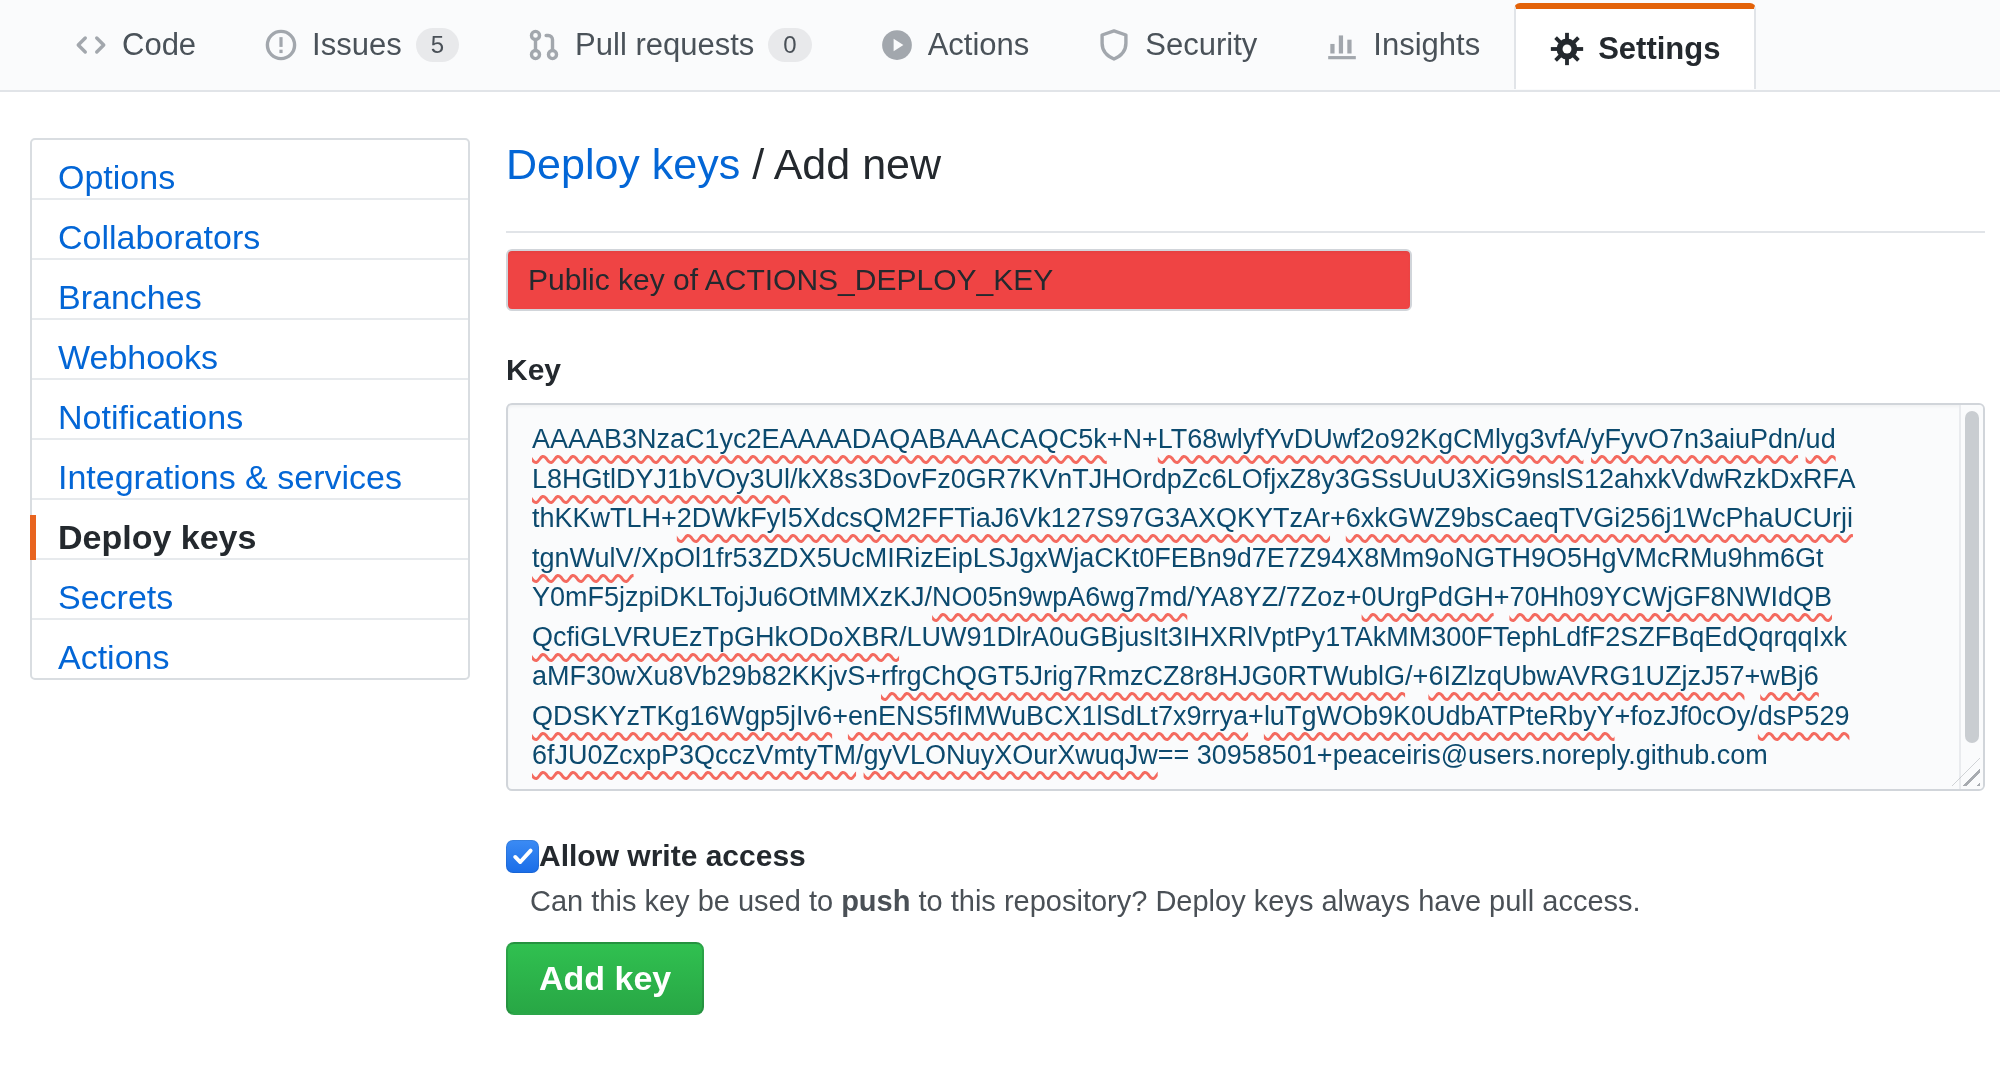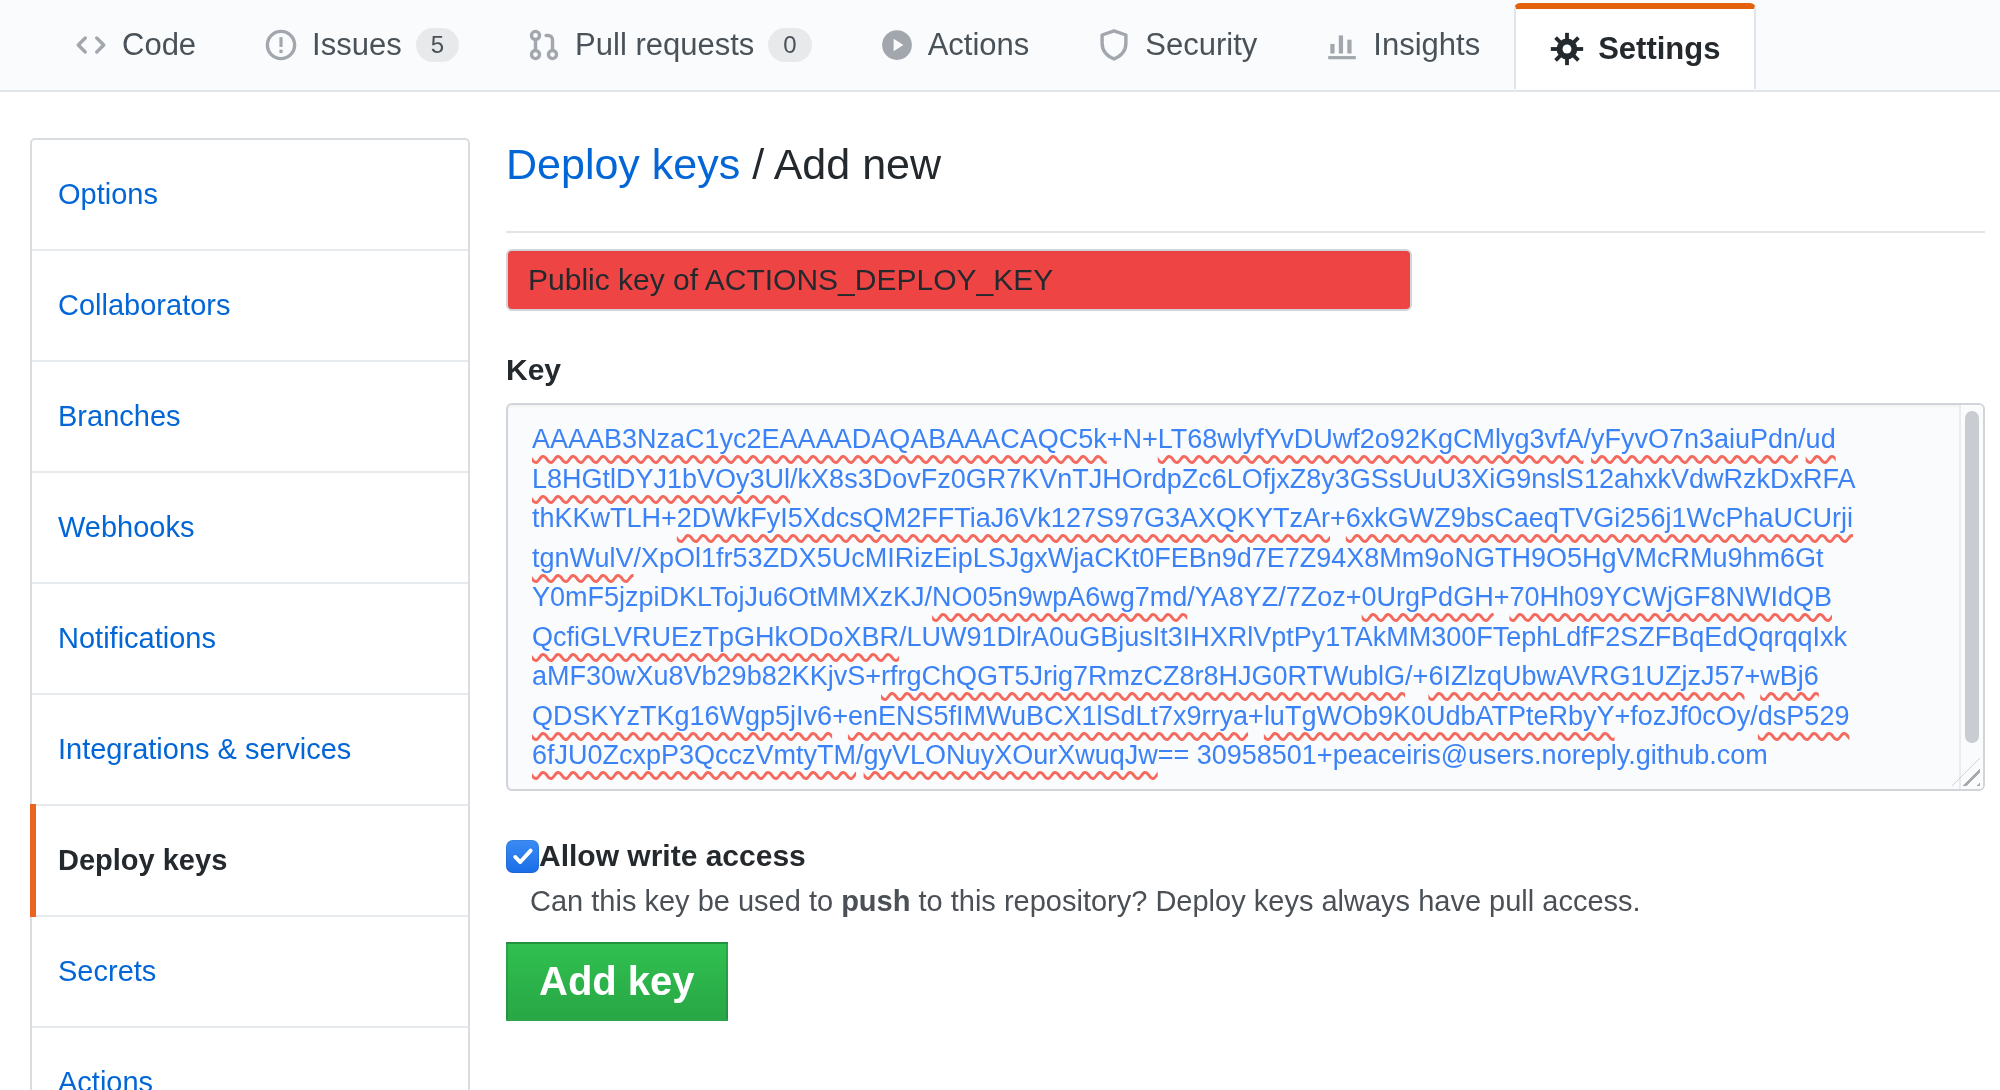--- a/index.html
+++ b/index.html
@@ -40,23 +40,24 @@
   
   .content { display:flex; align-items:flex-start; padding:46px 15px 0 30px; }
 
   
   .sidenav {
     width:440px; flex:none; background:#fff;
     border:2px solid #d9dde1; border-radius:5px;
   }
   .sidenav-item {
     position:relative; display:block;
-    padding:37px 26px; font-size:29px; line-height:35px;
+    padding:3px 26px; font-size:34px; line-height:35px;
     color:#0366d6; cursor:pointer;
     border-bottom:2px solid #e7eaed;
+    margin-top:17px;
   }
   .sidenav-item:last-child { border-bottom:none; }
   .sidenav-item.active { color:#24292e; font-weight:700; }
   .sidenav-item.active::before {
     content:""; position:absolute; left:-2px; top:-2px; bottom:-2px;
     width:6px; background:#e8641f;
   }
 
   
   .main { flex:1; margin-left:36px; min-width:0; }
@@ -74,21 +75,21 @@
     outline:none;
   }
 
   .key-label { margin-top:42px; }
   .key-box {
     position:relative; margin-top:16px; height:388px; width:100%;
     background:#fafbfc; border:2px solid #d1d5da; border-radius:6px;
     padding:15px 46px 15px 24px; overflow:hidden; cursor:text;
     box-shadow:inset 0 2px 3px rgba(27,31,35,.04);
   }
-  .key-line { font-size:27px; line-height:39.5px; white-space:pre; color:#3b82f6; }
+  .key-line { font-size:27px; line-height:39.5px; white-space:pre; color:#0c4a6e; }
   .sq {
     text-decoration-line:underline;
     text-decoration-style:wavy;
     text-decoration-color:#f46a5f;
     text-decoration-thickness:3px;
     text-underline-offset:7px;
     text-decoration-skip-ink:none;
   }
   .key-scrollbar {
     position:absolute; top:0; right:0; width:24px; height:100%;
@@ -112,23 +113,23 @@
     background:linear-gradient(180deg,#3b8bf4,#1a6de8);
     box-shadow:inset 0 0 0 1px rgba(0,0,0,.08);
     display:flex; align-items:center; justify-content:center; cursor:pointer;
   }
   .cb-label { font-size:30px; font-weight:700; cursor:pointer; }
   .cb-desc { margin-top:12px; margin-left:24px; font-size:29px; color:#4a5056; }
 
   
   .submit-btn {
     margin-top:24px; display:inline-block;
-    font-family:inherit; font-size:40px; font-weight:700; color:#fff;
+    font-family:inherit; font-size:34px; font-weight:700; color:#fff;
     background:linear-gradient(180deg,#30c050,#28a745);
-    border:2px solid rgba(27,31,35,.16); border-radius:0;
+    border:2px solid rgba(27,31,35,.16); border-radius:8px;
     padding:15px 31px; cursor:pointer;
   }
 </style>
 </head>
 <body>
 
 <nav class="repo-nav">
     <div class="tab">
       <span class="ticon">
         <svg width="34" height="34" viewBox="0 0 16 16">

